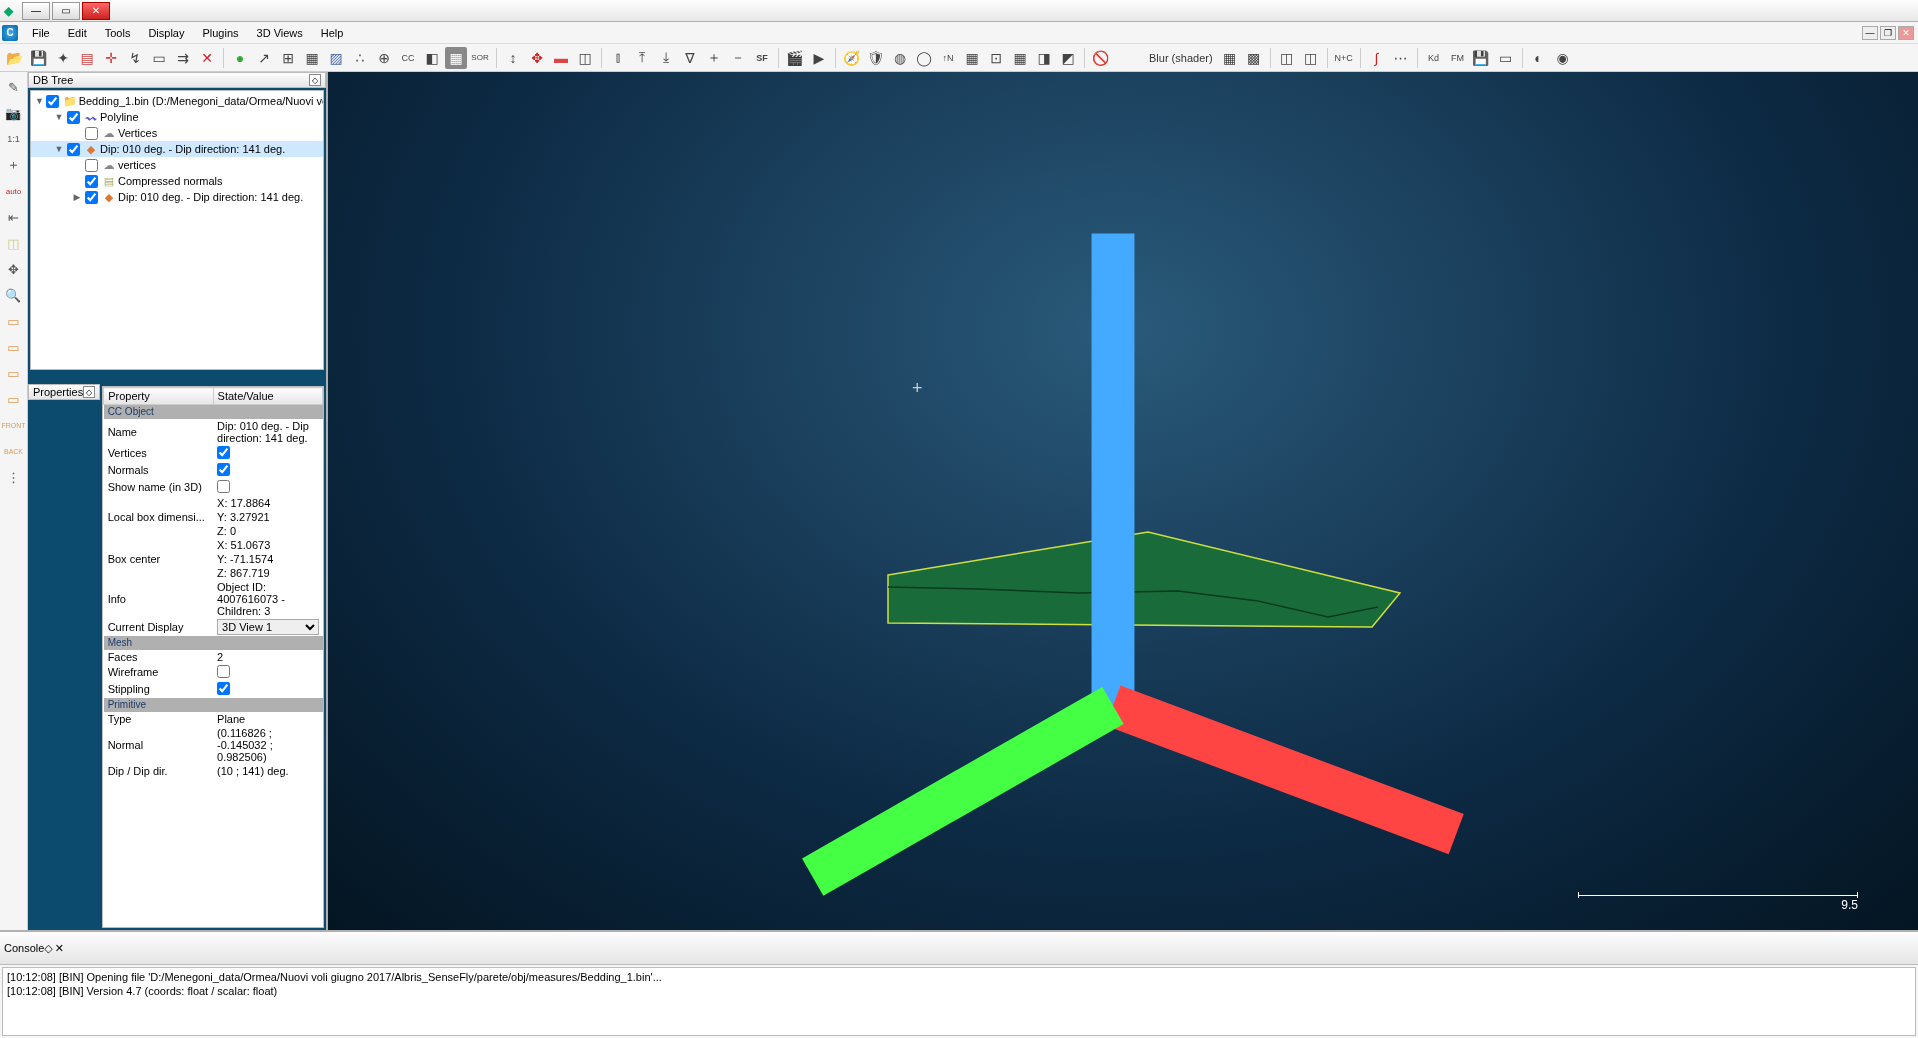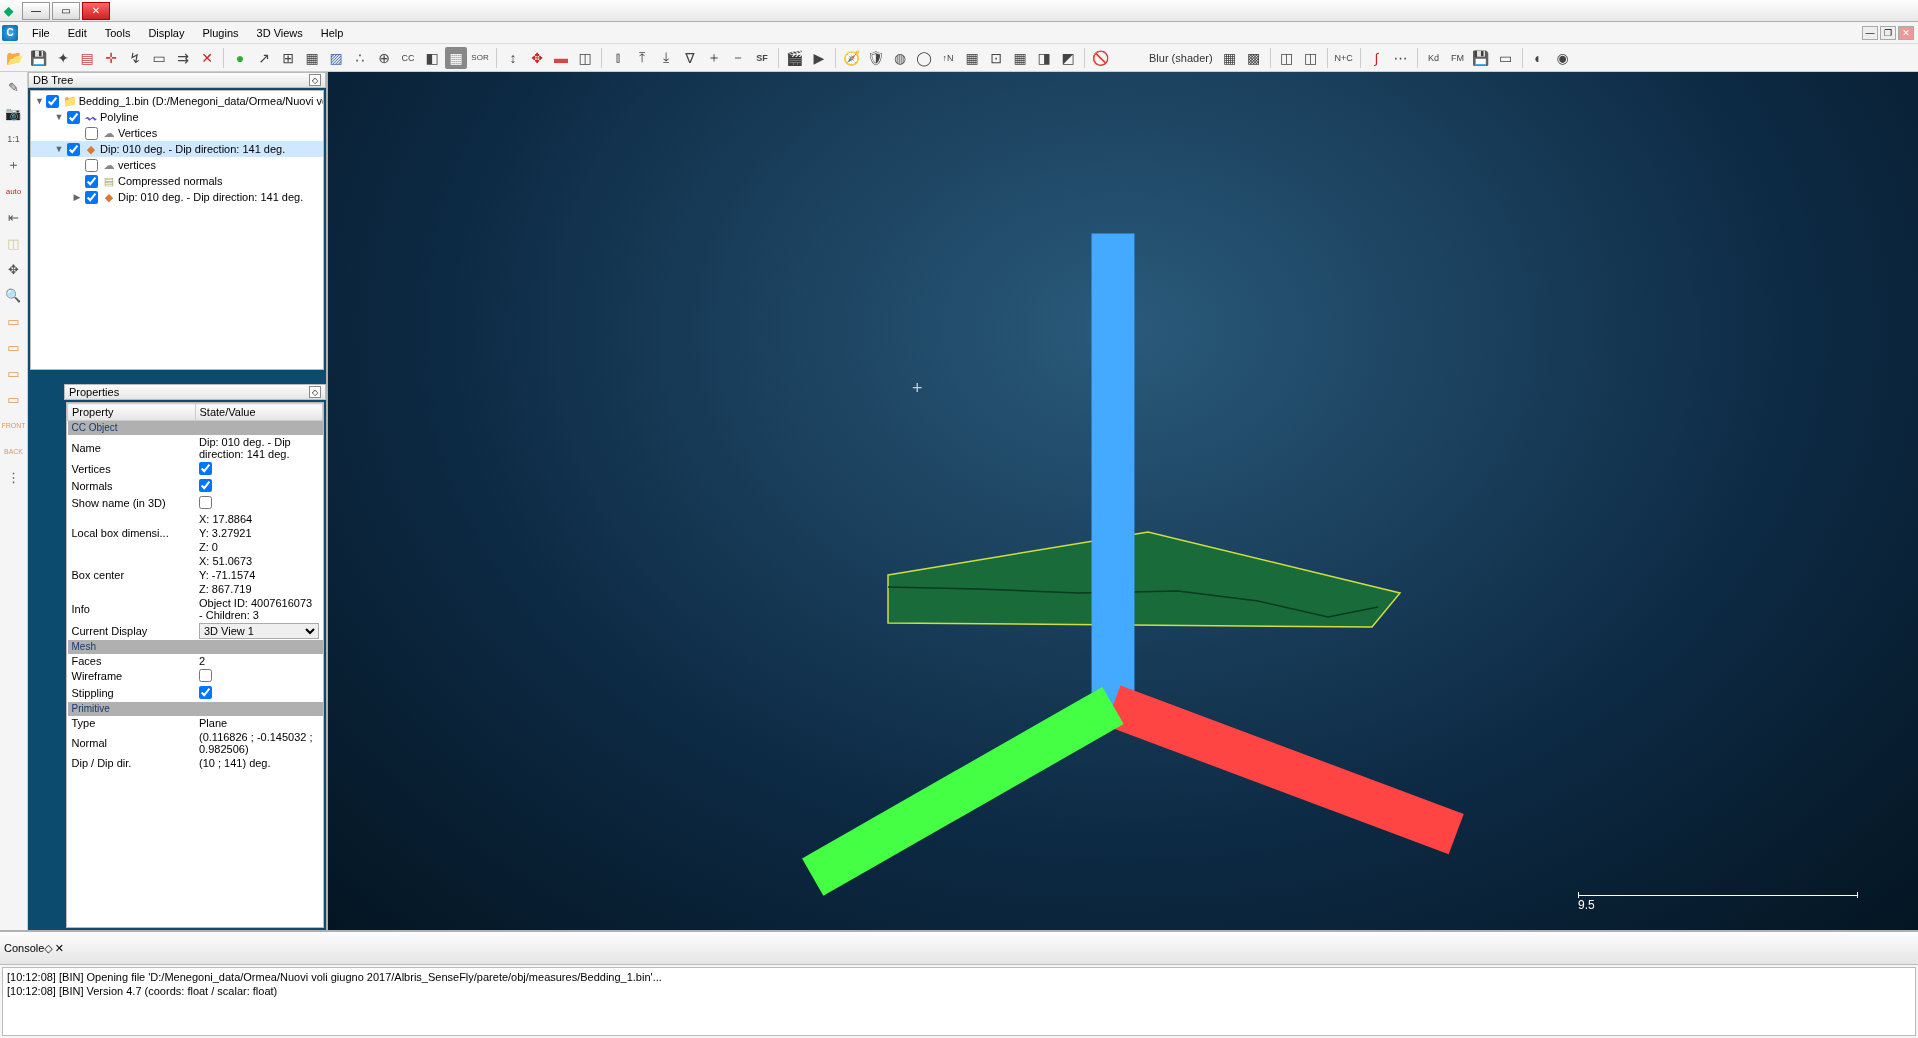--- a/index.html
+++ b/index.html
@@ -49,34 +49,34 @@
 .tw { display: inline-block; width: 12px; text-align: center; color: #666; font-size: 9px; cursor: default;}
 .tree-cb { margin: 0 2px; }
 .tree-icon { width: 14px; height: 14px; margin: 0 2px; display: inline-flex; align-items: center; justify-content: center; font-size: 11px; }
 .ic-folder { color: #da5; }
 .ic-poly { color: #55c; }
 .ic-cloud { color: #888; }
 .ic-mesh { color: #d73; }
 .ic-norm { color: #aa6; }
 
 
-.properties { flex: 1; display: flex; flex-direction: column; min-height: 0; margin-left: 36px;}
+.properties { flex: 1; display: flex; flex-direction: row; min-height: 0;}
 .prop-body { flex: 1; background: #fff; border: 1px solid #bbb; margin: 2px; overflow-y: scroll; position: relative; }
 .prop-table { width: 100%; border-collapse: collapse; font-size: 11px; }
 .prop-table th { background: linear-gradient(#fdfdfd,#e5e5e5); border: 1px solid #ccc; text-align: left; padding: 2px 4px; font-weight: normal; height: 16px; position: sticky; top:0;}
 .prop-table td { padding: 1px 4px; border-bottom: 0px solid #eee; vertical-align: middle; height: 14px;}
 .prop-table td:first-child { width: 90px; }
 .section-row td { background: #b0b0b0; color: #1a3a6a; font-size: 10px; padding: 1px 4px; }
 .prop-select { width: 100%; font-size: 11px; border: 1px solid #aaa; height: 16px;}
 .prop-cb { margin: 0; }
 
 
 .viewport { flex: 1; position: relative; background: radial-gradient(ellipse at 50% 30%, #2a5a7a 0%, #0d2a44 60%, #041522 100%); }
 .viewport svg { width: 100%; height: 100%; }
-.scale-bar { position: absolute; bottom: 18px; right: 60px; color: #fff; font-size: 12px; text-align: left; }
+.scale-bar { position: absolute; bottom: 18px; right: 60px; color: #fff; font-size: 12px; text-align: right; }
 .scale-line { width: 280px; height: 1px; background: #fff; margin-bottom: 2px; position: relative;}
 .scale-line::before, .scale-line::after { content:''; position:absolute; width:1px; height:6px; background:#fff; top:-3px;}
 .scale-line::before{left:0;} .scale-line::after{right:0;}
 .trihedron { position: absolute; bottom: 10px; right: 10px; width: 40px; height: 40px; }
 .cross { position: absolute; color: #ccc; font-size: 18px; font-weight: 100;}
 
 
 .console { height: 108px; border-top: 2px solid #b0b0b0; background: #f5f5f5; display: flex; flex-direction: column; }
 .console-header { height: 33px; background: linear-gradient(#fdfdfd,#e5e5e5); border-bottom: 1px solid #bbb; padding: 0 4px; display: flex; align-items: center; font-size: 11px; }
 .console-body { flex: 1; background: #fff; border: 1px solid #bbb; margin: 2px; overflow-y: scroll; padding: 2px 4px; font-size: 11px; line-height: 14px; }

